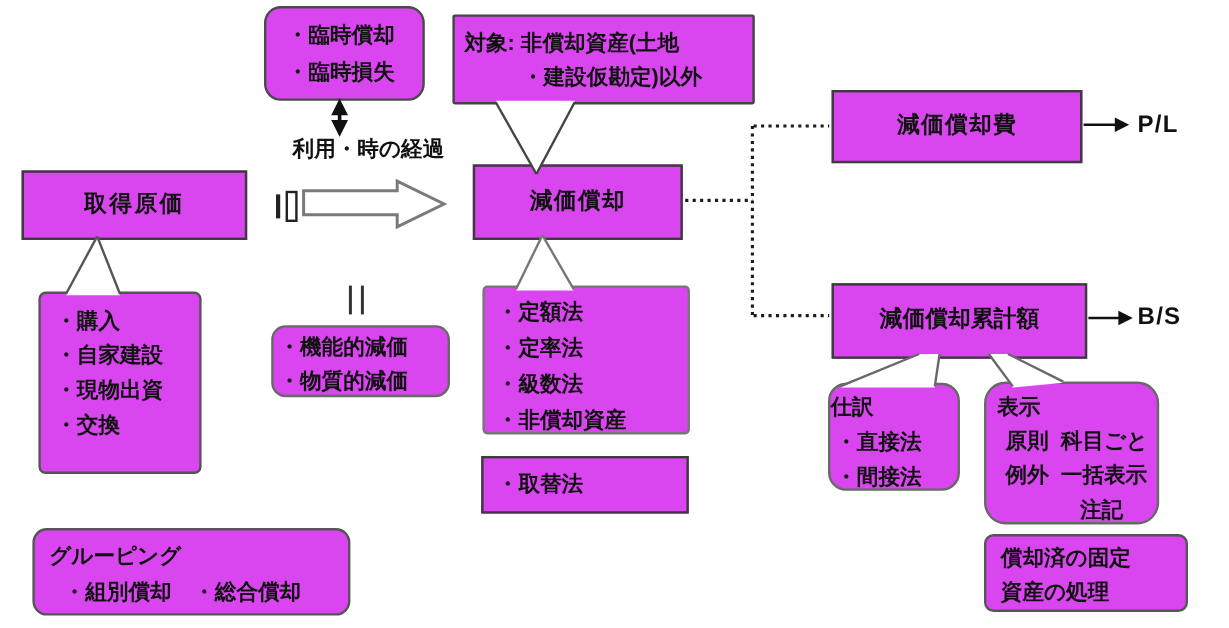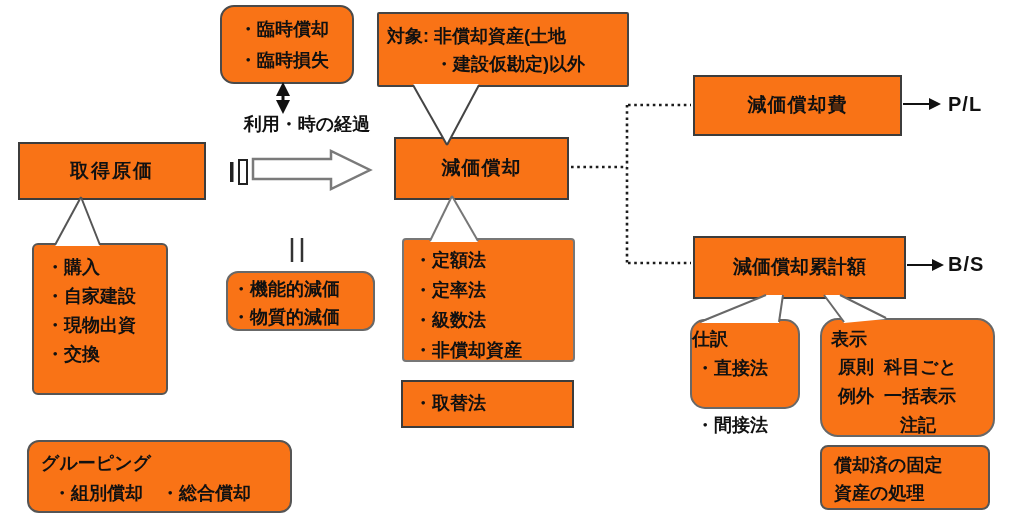--- a/index.html
+++ b/index.html
@@ -9,21 +9,21 @@
     width: 1024px;
     height: 523px;
     background: #ffffff;
     font-family: "Liberation Sans", sans-serif;
     font-weight: bold;
     color: #111111;
     overflow: hidden;
   }
   .box {
     position: absolute;
-    background: #f97316;
+    background: #d946ef;
     border: 2px solid #3c3c3c;
     z-index: 1;
     font-size: 18px;
     line-height: 1.2;
   }
   .rounded { border-color: #686868; }
   .center { display: flex; align-items: center; justify-content: center; }
   .vcenter { display: flex; align-items: center; }
   .line { white-space: pre; }
   .floating-label {
@@ -100,24 +100,24 @@
     <span style="font-size:19px; letter-spacing:1px;">減価償却費</span>
   </div>
 
   <div class="box center" style="left:693px; top:236px; width:213px; height:63px;">
     <span style="font-size:19px;">減価償却累計額</span>
   </div>
 
   <div class="box rounded" style="left:690px; top:319px; width:110px; height:90px; border-radius:15px; padding:4px 0 0 0;">
     <div class="line" style="line-height:29px; ">仕訳</div>
     <div class="line" style="line-height:29px; margin-left:4px;">・直接法</div>
-    <div class="line" style="line-height:29px; margin-left:4px;margin-top:28px;">・間接法</div>
-  </div>
-
-  <div class="box rounded" style="left:820px; top:318px; width:175px; height:119px; border-radius:18px; padding:5px 0 0 0;">
+    <div class="line" style="line-height:29px; margin-left:4px;">・間接法</div>
+  </div>
+
+  <div class="box rounded" style="left:820px; top:318px; width:146px; height:119px; border-radius:18px; padding:5px 0 0 0;">
     <div class="line" style="line-height:28px; margin-left:9px;">表示</div>
     <div style="line-height:29px; display:flex;">
       <span class="line" style="margin-left:16px; width:46px;">原則</span>
       <span class="line">科目ごと</span>
     </div>
     <div style="line-height:29px; display:flex;">
       <span class="line" style="margin-left:16px; width:46px;">例外</span>
       <span class="line">一括表示</span>
     </div>
     <div class="line" style="line-height:28px; margin-left:78px;">注記</div>

